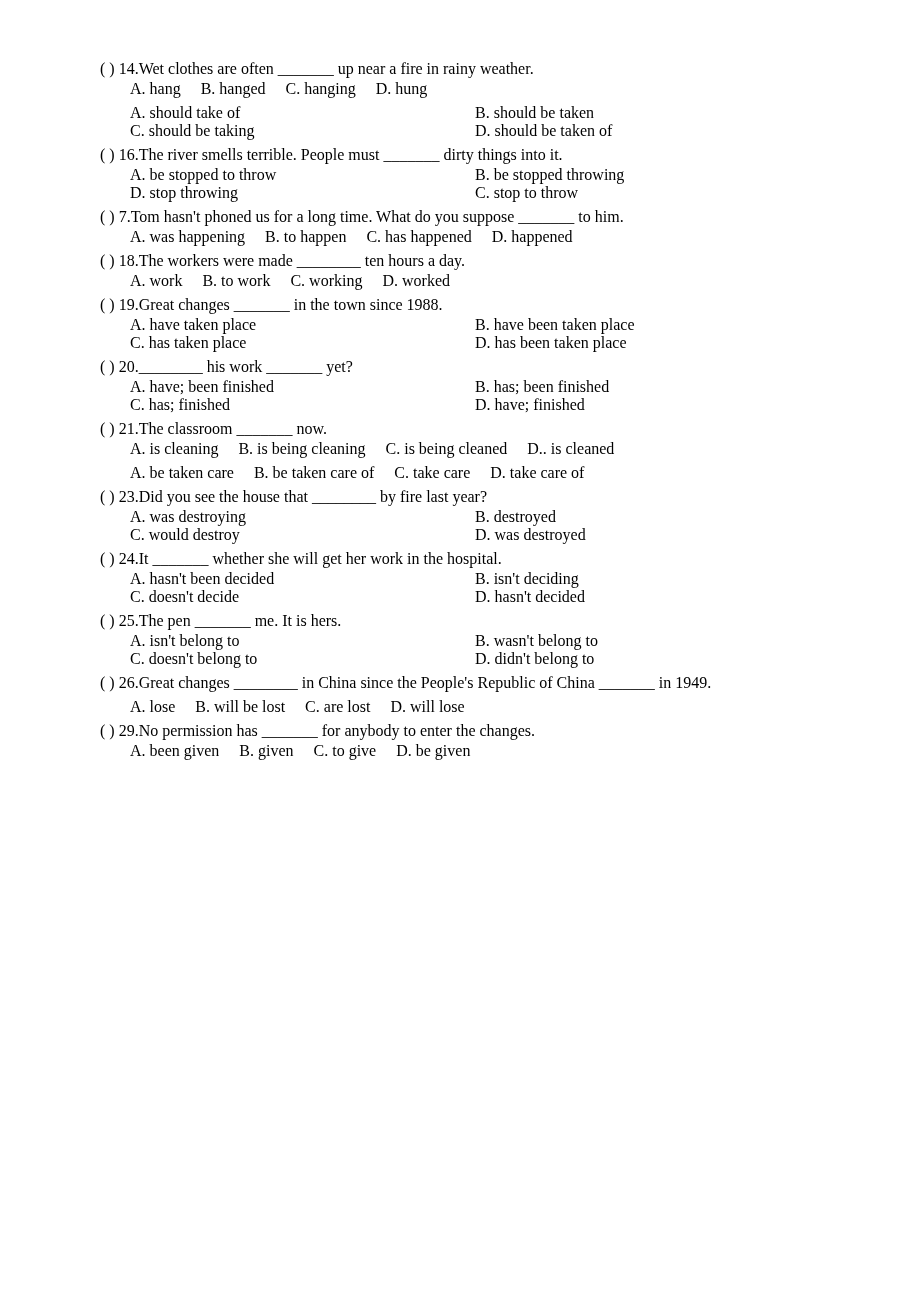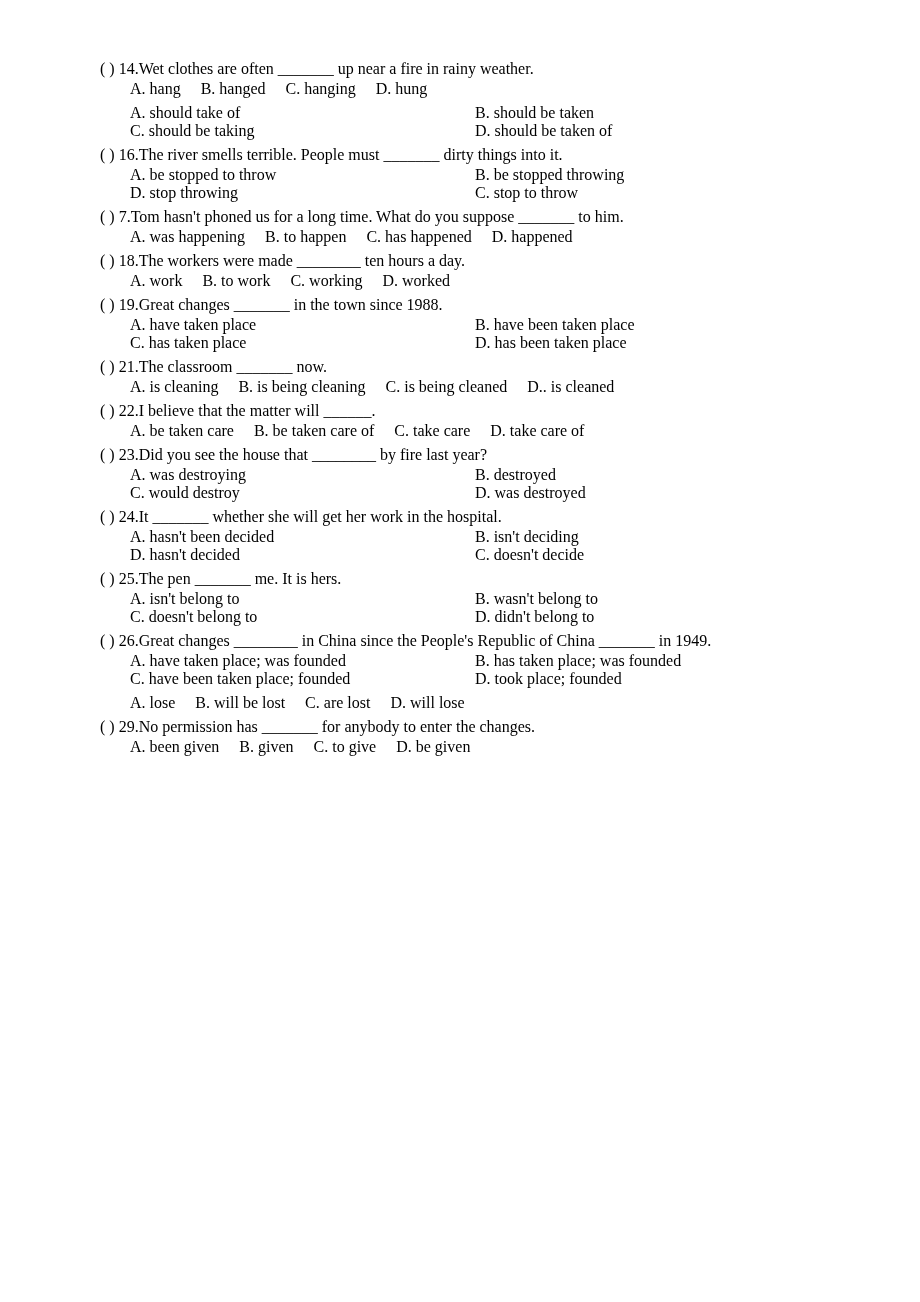--- a/index.html
+++ b/index.html
@@ -115,35 +115,43 @@
       </div>
       <div class="options-grid-2">
         <span class="option">A. have taken place</span>
         <span class="option">B. have been taken place</span>
         <span class="option">C. has taken place</span>
         <span class="option">D. has been taken place</span>
       </div>
     </div>
     <div class="question-block">
       <div class="question-line">
+        <span class="q-prefix">(   ) 20.</span>
+        <span class="q-text"> ________ his work _______ yet?</span>
+      </div>
+      <div class="options-grid-2">
+        <span class="option">A. have; been finished</span>
+        <span class="option">B. has; been finished</span>
+        <span class="option">C. has; finished</span>
+        <span class="option">D. have; finished</span>
+      </div>
+    </div>
+    <div class="question-block">
+      <div class="question-line">
         <span class="q-prefix">(   ) 21.</span>
         <span class="q-text"> The classroom _______ now.</span>
       </div>
       <div class="options-grid-4">
         <span class="option">A. is cleaning</span>
         <span class="option">B. is being cleaning</span>
         <span class="option">C. is being cleaned</span>
         <span class="option">D.. is cleaned</span>
       </div>
     </div>
     <div class="question-block">
-      <div class="question-line">
-        <span class="q-prefix">(   ) 22.</span>
-        <span class="q-text"> I believe that the matter will ______.</span>
-      </div>
       <div class="options-grid-4">
         <span class="option">A. be taken care</span>
         <span class="option">B. be taken care of</span>
         <span class="option">C. take care</span>
         <span class="option">D. take care of</span>
       </div>
     </div>
     <div class="question-block">
       <div class="question-line">
         <span class="q-prefix">(   ) 23.</span>
@@ -157,47 +165,41 @@
       </div>
     </div>
     <div class="question-block">
       <div class="question-line">
         <span class="q-prefix">(   ) 24.</span>
         <span class="q-text"> It _______ whether she will get her work in the hospital.</span>
       </div>
       <div class="options-grid-2">
         <span class="option">A. hasn't been decided</span>
         <span class="option">B. isn't deciding</span>
+        <span class="option">C. doesn't decide</span>
         <span class="option">D. hasn't decided</span>
-        <span class="option">C. doesn't decide</span>
       </div>
     </div>
     <div class="question-block">
       <div class="question-line">
         <span class="q-prefix">(   ) 25.</span>
         <span class="q-text"> The pen _______ me. It is hers.</span>
       </div>
       <div class="options-grid-2">
         <span class="option">A. isn't belong to</span>
         <span class="option">B. wasn't belong to</span>
         <span class="option">C. doesn't belong to</span>
         <span class="option">D. didn't belong to</span>
       </div>
     </div>
     <div class="question-block">
       <div class="question-line">
         <span class="q-prefix">(   ) 26.</span>
         <span class="q-text"> Great changes ________ in China since the People's Republic of China _______ in 1949.</span>
       </div>
-      <div class="options-grid-2">
-        <span class="option">A. have taken place; was founded</span>
-        <span class="option">B. has taken place; was founded</span>
-        <span class="option">C. have been taken place; founded</span>
-        <span class="option">D. took place; founded</span>
-      </div>
     </div>
     <div class="question-block">
       <div class="options-grid-4">
         <span class="option">A. lose</span>
         <span class="option">B. will be lost</span>
         <span class="option">C. are lost</span>
         <span class="option">D. will lose</span>
       </div>
     </div>
     <div class="question-block">

